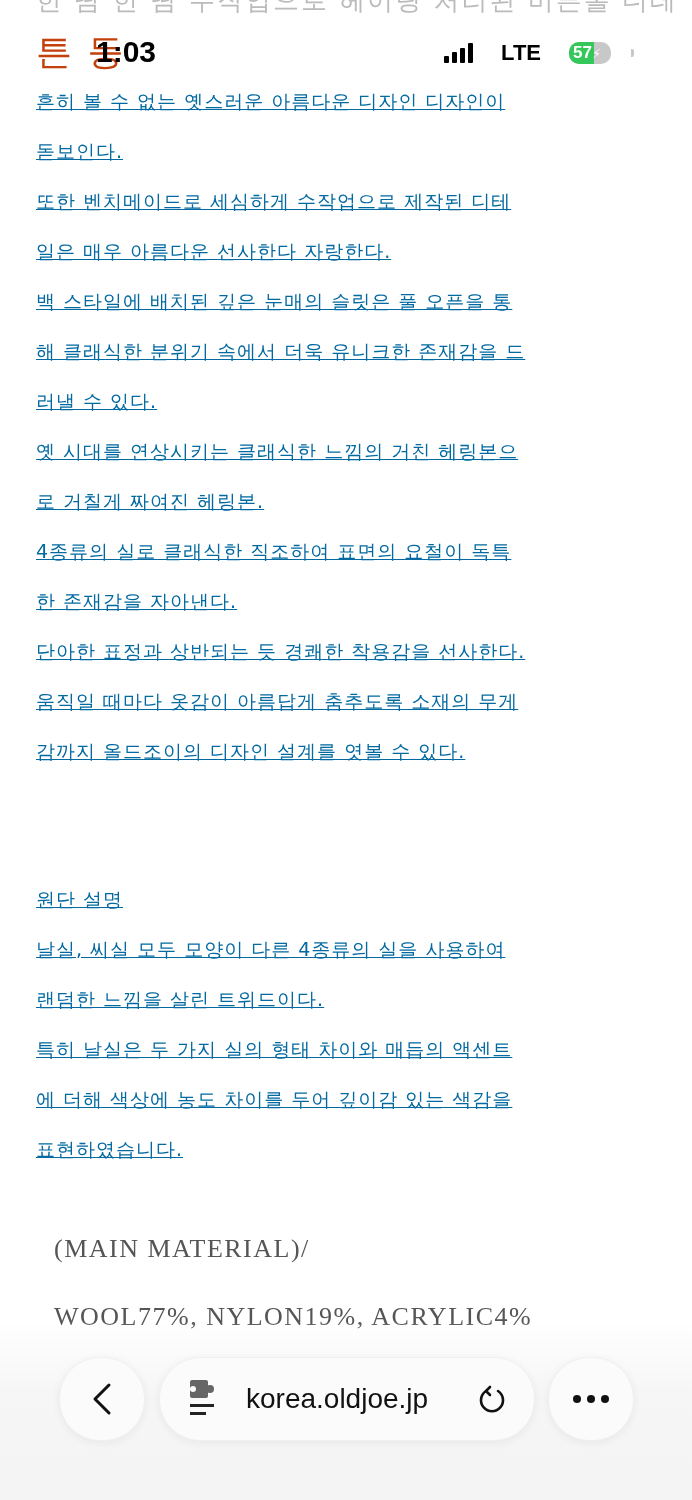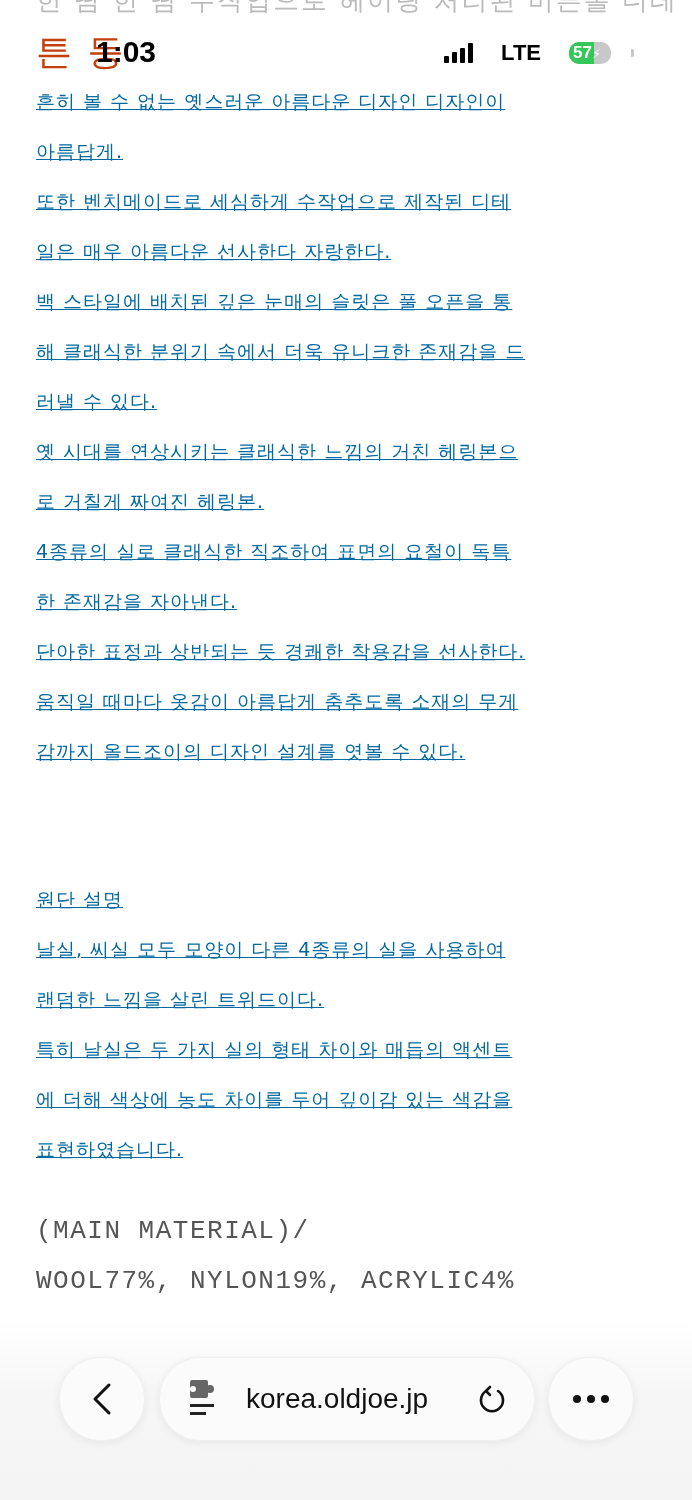--- a/index.html
+++ b/index.html
@@ -38,21 +38,21 @@
   }
   .battery .bolt { position: relative; z-index: 1; color: #fff; font-size: 13px; margin-left: 0px; }
   .battery-nub { width: 3px; height: 8px; background: #c8c8c8; border-radius: 0 2px 2px 0; margin-left: -8px; }
 
   .content { position: absolute; left: 36px; top: 76px; width: 640px; }
   .para { font-size: 19px; color: #0369a1; line-height: 50px; letter-spacing: 1px; text-decoration: underline; }
   .para p { margin: 0; }
   .gap { height: 98px; }
   .gap2 { height: 32px; }
   .material { font-family: "Liberation Serif", "DejaVu Serif", serif; font-size: 26px; color: #555; line-height: 50px; letter-spacing: 1.5px; }
-  .material p { margin: 0; font-family: Liberation Mono, monospace; }
+  .material p { margin: 18px; }
 
   .toolbar-bg {
     position: absolute; left: 0; top: 1320px; width: 692px; height: 180px;
     background: linear-gradient(to bottom, rgba(255,255,255,0), #f6f6f6 40%, #f4f4f4);
   }
   .tb-btn {
     position: absolute; top: 1357px; height: 82px; border-radius: 41px; background: #fbfbfb;
     box-shadow: 0 2px 10px rgba(0,0,0,0.06); border: 1px solid #f0f0f0;
     display: flex; align-items: center; justify-content: center;
   }
@@ -91,21 +91,21 @@
         <span class="pct">57</span>
         <span class="bolt">⚡</span>
       </div>
       <div class="battery-nub"></div>
     </div>
   </div>
 
   <div class="content">
     <div class="para">
       <p>흔히 볼 수 없는 옛스러운 아름다운 디자인 디자인이</p>
-      <p>아름답게.</p>
+      <p>돋보인다.</p>
       <p>또한 벤치메이드로 세심하게 수작업으로 제작된 디테</p>
       <p>일은 매우 아름다운 선사한다 자랑한다.</p>
       <p>백 스타일에 배치된 깊은 눈매의 슬릿은 풀 오픈을 통</p>
       <p>해 클래식한 분위기 속에서 더욱 유니크한 존재감을 드</p>
       <p>러낼 수 있다.</p>
       <p>옛 시대를 연상시키는 클래식한 느낌의 거친 헤링본으</p>
       <p>로 거칠게 짜여진 헤링본.</p>
       <p>4종류의 실로 클래식한 직조하여 표면의 요철이 독특</p>
       <p>한 존재감을 자아낸다.</p>
       <p>단아한 표정과 상반되는 듯 경쾌한 착용감을 선사한다.</p>

